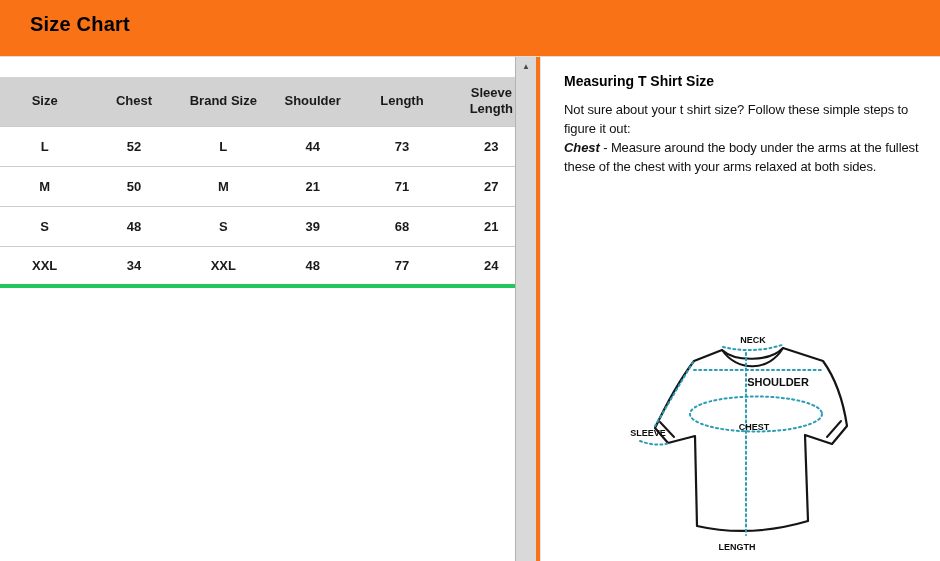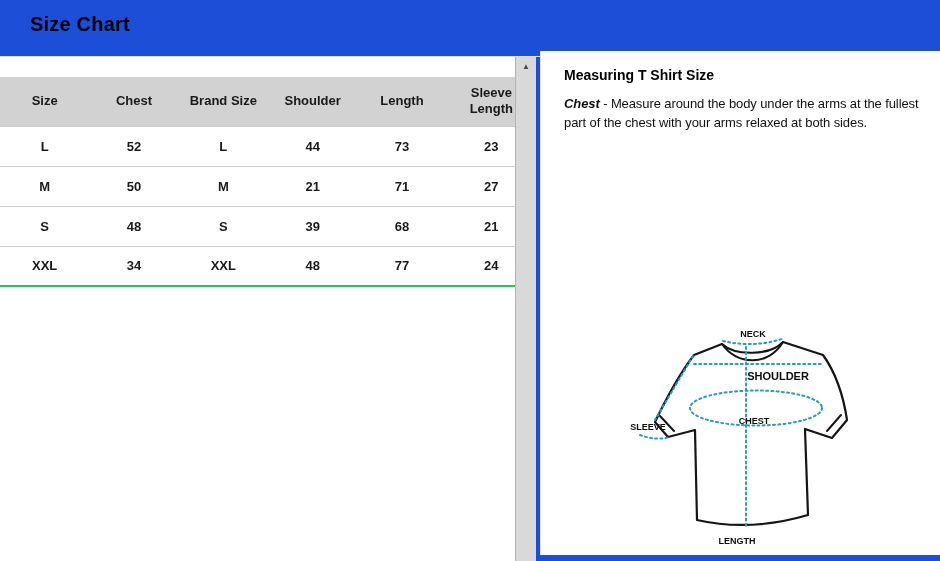--- a/index.html
+++ b/index.html
@@ -1,46 +1,46 @@
 <!DOCTYPE html>
 <html><head>
 <meta charset="utf-8">
 <style>
   * { margin:0; padding:0; box-sizing:border-box; }
   html,body { width:940px; height:561px; background:#fff; overflow:hidden;
               font-family:"Liberation Sans", sans-serif; color:#111; }
-  .canvas { position:relative; width:940px; height:561px; background:#1d4ed8; }
+  .canvas { position:relative; width:940px; height:561px; background:#f97316; }
 
   .page-title { position:absolute; left:30px; top:13px; font-size:20px; font-weight:bold; color:#000; letter-spacing:.2px; }
 
   .top-rule { position:absolute; left:0; top:56px; width:940px; border-top:1px solid #ddd; }
 
   
   .left-panel { position:absolute; left:0; top:57px; width:536px; height:504px; background:#fff; }
   table.size-table { width:536px; border-collapse:collapse; table-layout:fixed;margin-top:20px; }
   table.size-table th {
     background:#d2d2d2; height:49px; font-size:13px; font-weight:bold; color:#1a1a1a;
     text-align:center; vertical-align:middle; padding:4px 8px; line-height:16px;
   }
   table.size-table td {
     height:40px; font-size:13px; font-weight:bold; color:#1a1a1a;
     text-align:center; vertical-align:middle; border-top:1px solid #ccc; background:#fff;
   }
-  table.size-table tbody tr:last-child td { border-bottom:2px solid #22c55e; }
+  table.size-table tbody tr:last-child td { border-bottom:4px solid #22c55e; }
 
   .v-scrollbar {
     position:absolute; top:0; right:0; width:21px; height:504px;
     background:#d9d9d9; border-left:1px solid #b3b3b3;
   }
   .scroll-up-btn { position:absolute; top:2px; left:0; width:20px; height:16px;
     display:flex; align-items:center; justify-content:center; cursor:pointer; }
   .scroll-up-btn span { font-size:8px; color:#4a4a4a; line-height:1; }
 
   
-  .right-panel { position:absolute; left:540px; top:51px; width:400px; height:504px;
+  .right-panel { position:absolute; left:540px; top:57px; width:400px; height:504px;
                  border-left:1px solid #e3e3e3; background:#fff; }
   .guide-heading { position:absolute; left:23px; top:16px; font-size:14px; font-weight:bold; color:#000; }
   .guide-text { position:absolute; left:23px; top:43px; width:372px; font-size:13px;
                 line-height:19px; color:#111; letter-spacing:-0.1px; }
   .guide-item .term { font-weight:bold; font-style:italic; }
 
   .diagram-wrap { position:absolute; left:69px; top:274px; width:330px; height:226px; }
   .diagram-wrap svg { display:block; }
   .shirt-outline { fill:#fff; stroke:#151515; stroke-width:2.2; stroke-linejoin:round; }
   .shirt-detail  { fill:none; stroke:#151515; stroke-width:2;   stroke-linecap:round; }
@@ -107,21 +107,22 @@
       <div class="scroll-up-btn">
         <span>▲</span>
       </div>
     </div>
   </div>
 
   <div class="right-panel">
     <div class="guide-heading">Measuring T Shirt Size</div>
 
     <div class="guide-text">
-      <div class="guide-item"><span class="term">Chest</span><span> - Measure around the body under the arms at the fullest part of the chest with your arms relaxed at both sides.</span></div>
+      <div class="guide-intro">Not sure about your t shirt size? Follow these simple steps to figure it out:</div>
+      <div class="guide-item"><span class="term">Chest</span><span> - Measure around the body under the arms at the fullest these of the chest with your arms relaxed at both sides.</span></div>
     </div>
 
     <div class="diagram-wrap">
       <svg width="330" height="226" viewBox="0 0 330 226" xmlns="http://www.w3.org/2000/svg">
 
         <path class="shirt-outline" d="M 112 19
              C 125 31, 160 31, 173 17
              L 213 30
              Q 231 55, 237 95
              L 222 113

